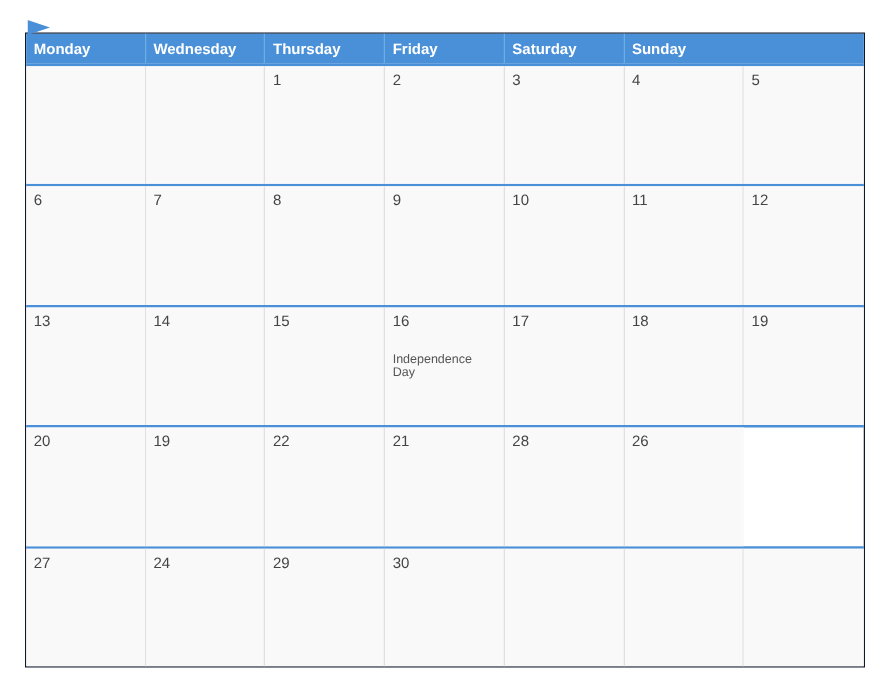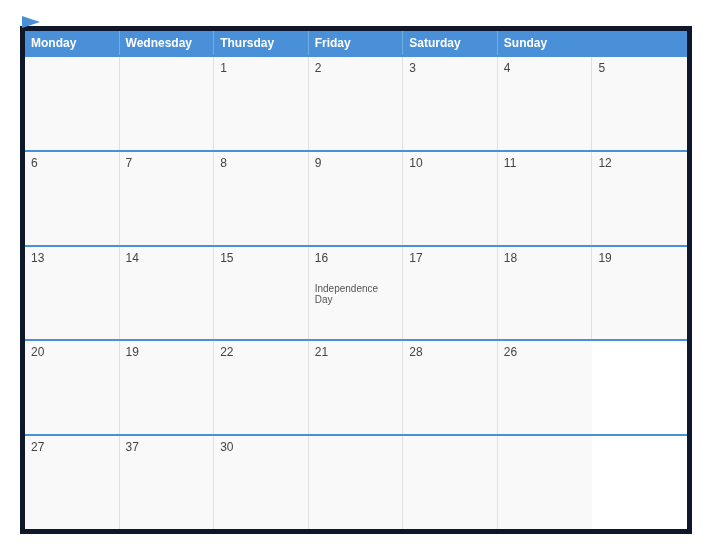--- a/index.html
+++ b/index.html
@@ -66,21 +66,21 @@
       position: absolute;
       right: 0;
       top: 4px;
       font-size: 13px;
       color: #555;
     }
     .calendar {
       flex: 1;
       display: flex;
       flex-direction: column;
-      border: 5px solid #0f172a;
+      border: 1px solid #0f172a;
     }
     .cal-header-row {
       display: grid;
       grid-template-columns: repeat(7, 1fr);
       background: #4a90d9;
     }
     .cal-header-cell {
       color: #fff;
       font-size: 12px;
       font-weight: bold;
@@ -242,21 +242,24 @@
           </div>
           <div class="cal-cell">
             <span class="day-num">26</span>
           </div>
         </div>
         <div class="cal-week">
           <div class="cal-cell">
             <span class="day-num">27</span>
           </div>
           <div class="cal-cell">
-            <span class="day-num">37</span>
+            <span class="day-num">24</span>
+          </div>
+          <div class="cal-cell">
+            <span class="day-num">29</span>
           </div>
           <div class="cal-cell">
             <span class="day-num">30</span>
           </div>
           <div class="cal-cell empty"></div>
           <div class="cal-cell empty"></div>
           <div class="cal-cell empty"></div>
         </div>
       </div>
   </div>

